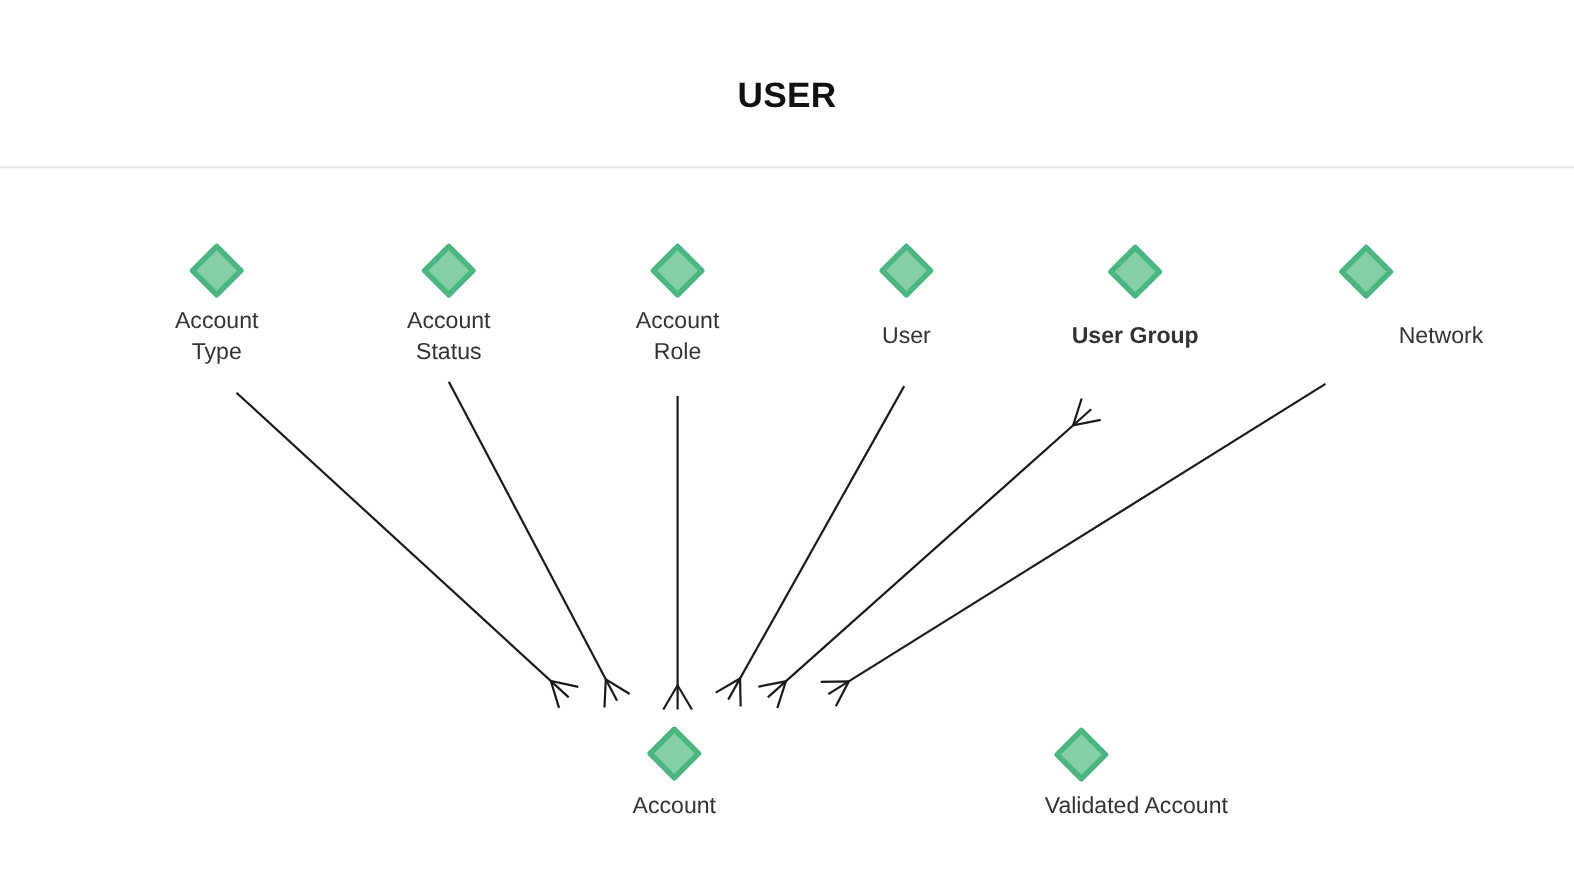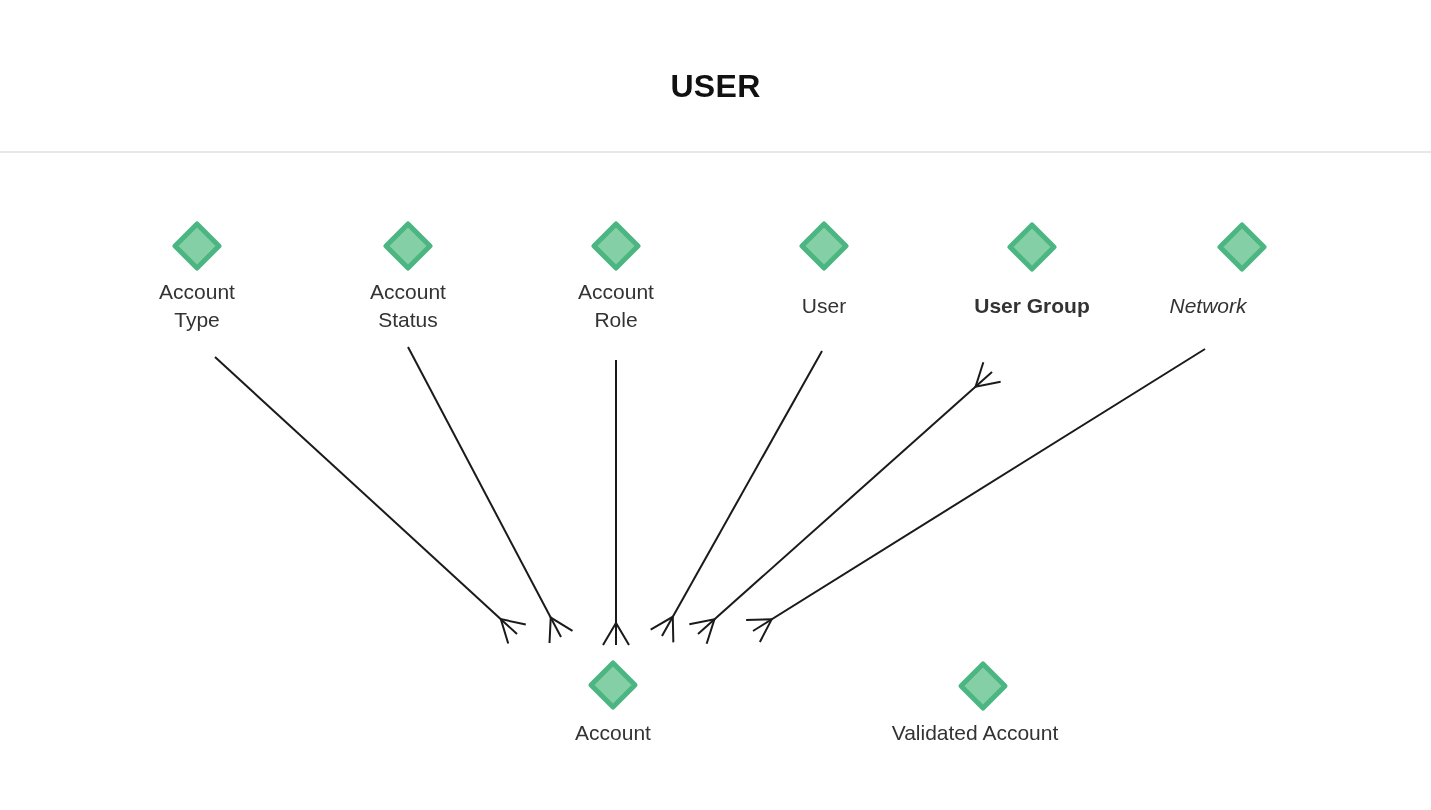--- a/index.html
+++ b/index.html
@@ -101,17 +101,17 @@
 
   <div id="label-layer">
       <div class="node-label" style="left: 197px; top: 306px;">Account
 Type</div>
       <div class="node-label" style="left: 408px; top: 306px;">Account
 Status</div>
       <div class="node-label" style="left: 616px; top: 306px;">Account
 Role</div>
       <div class="node-label" style="left: 824px; top: 306px;">User</div>
       <div class="node-label" style="left: 1032px; top: 306px; font-weight: bold;">User Group</div>
-      <div class="node-label" style="left: 1208px; top: 306px; font-style: italic;">Network</div>
+      <div class="node-label" style="left: 1310px; top: 306px;">Network</div>
       <div class="node-label" style="left: 613px; top: 733px;">Account</div>
-      <div class="node-label" style="left: 975px; top: 733px;">Validated Account</div>
+      <div class="node-label" style="left: 1033px; top: 733px;">Validated Account</div>
     </div>
 </div>
 
 </body></html>

